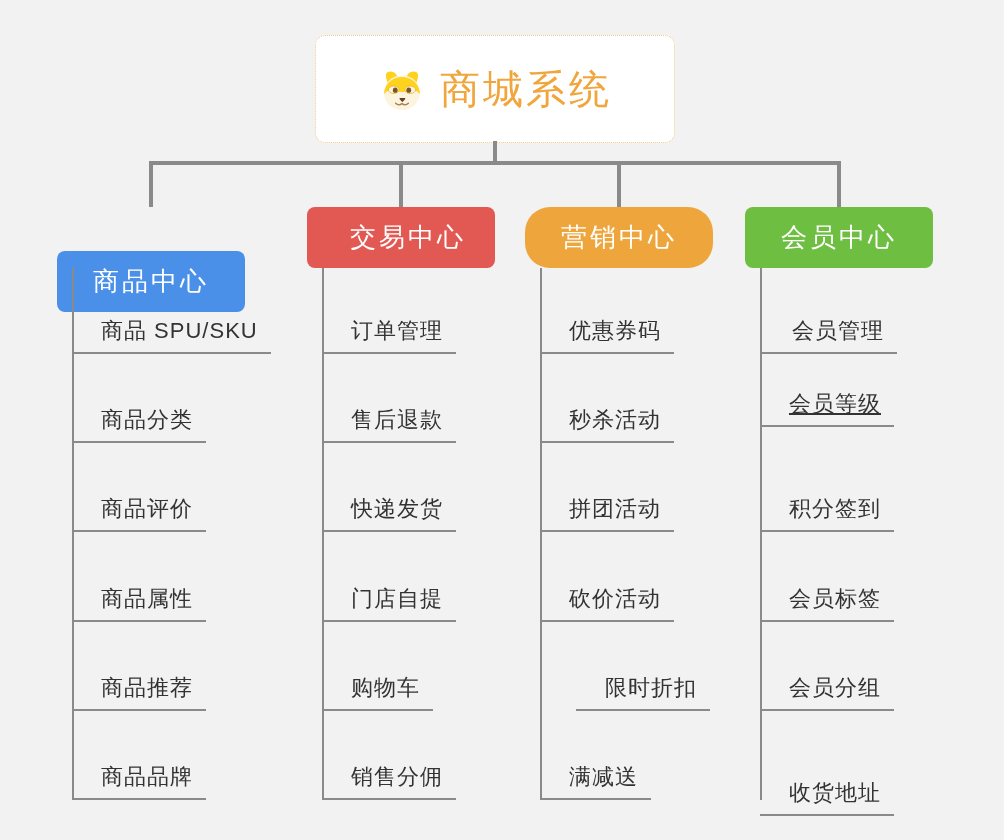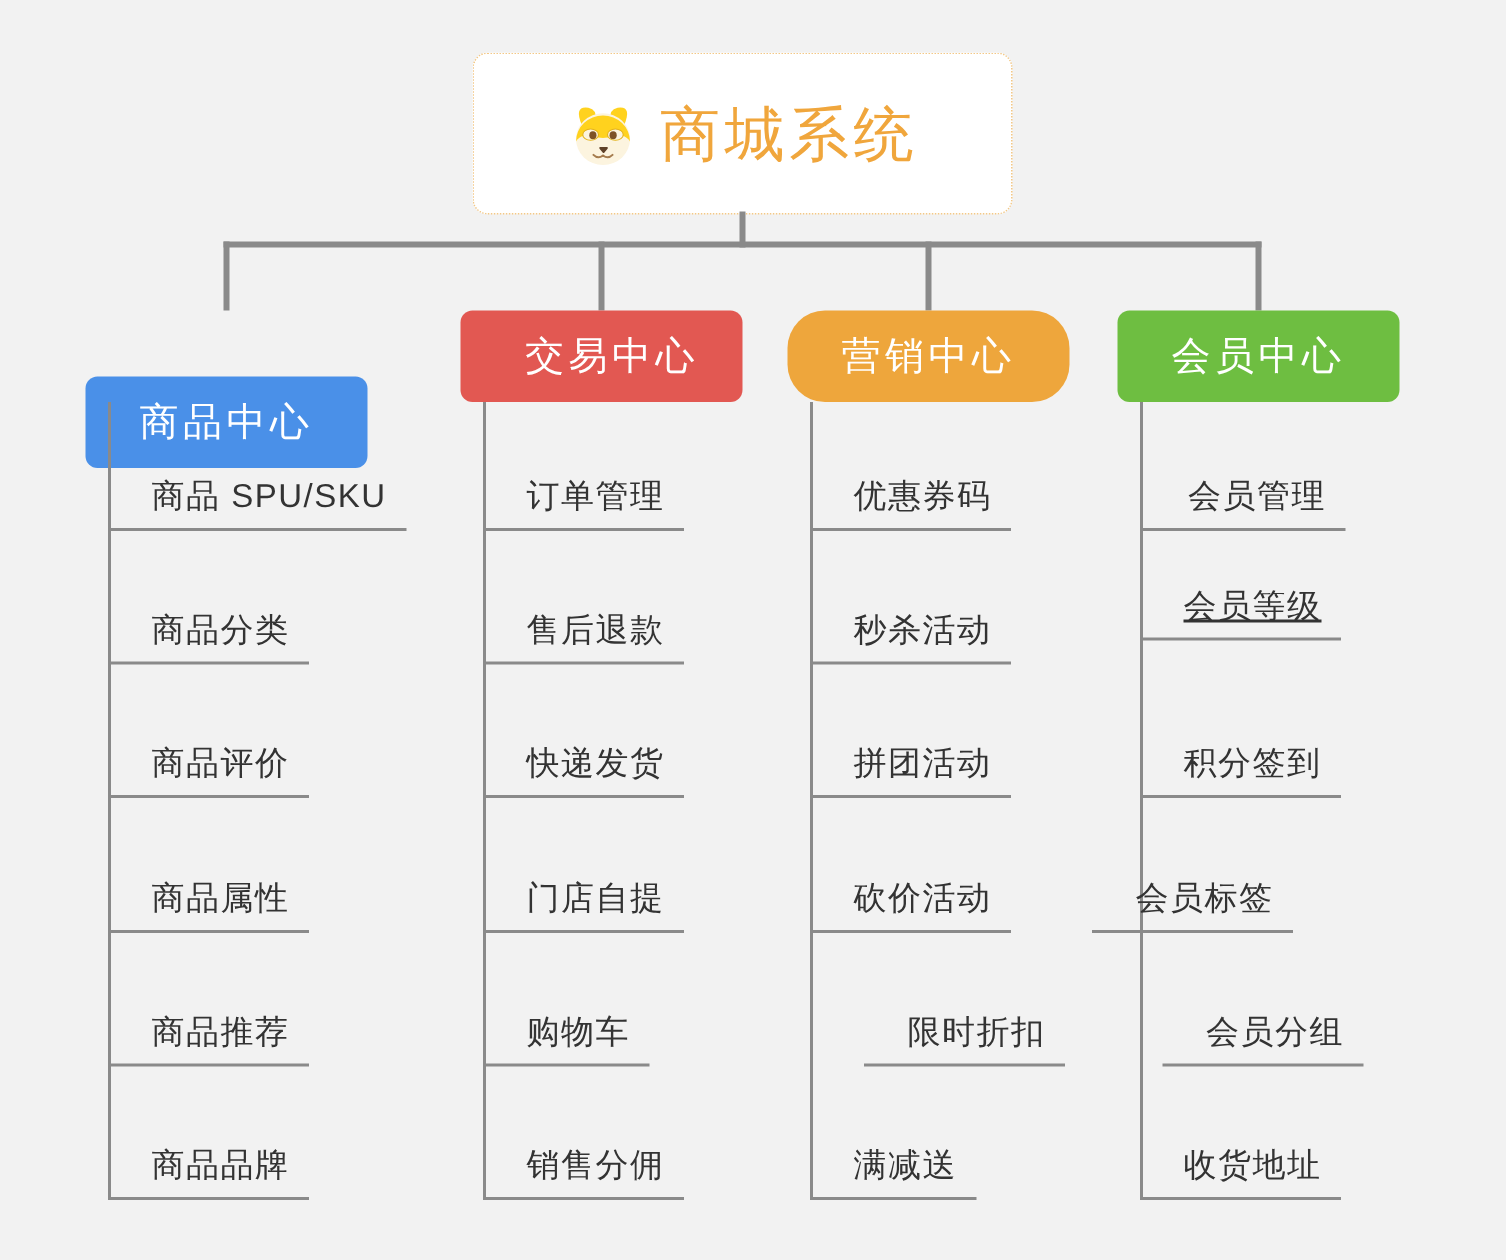--- a/index.html
+++ b/index.html
@@ -178,24 +178,24 @@
       <div class="column-rail" style="left: 760px; top: 268px; height: 532px;"></div>
       <div class="leaf" style="left: 760px; top: 308px; height: 46px; padding-left: 32px;">
         <span>会员管理</span>
       </div>
       <div class="leaf" style="left: 760px; top: 381px; height: 46px; text-decoration: underline;">
         <span>会员等级</span>
       </div>
       <div class="leaf" style="left: 760px; top: 486px; height: 46px;">
         <span>积分签到</span>
       </div>
-      <div class="leaf" style="left: 728px; top: 576px; height: 46px;">
+      <div class="leaf" style="left: 760px; top: 576px; height: 46px;">
         <span>会员标签</span>
       </div>
-      <div class="leaf" style="left: 760px; top: 665px; height: 46px; margin-left: 15px;">
+      <div class="leaf" style="left: 760px; top: 665px; height: 46px;">
         <span>会员分组</span>
       </div>
-      <div class="leaf" style="left: 760px; top: 754px; height: 46px;">
+      <div class="leaf" style="left: 760px; top: 770px; height: 46px;">
         <span>收货地址</span>
       </div>
     </div>
 
 </div>
 
 </body></html>

